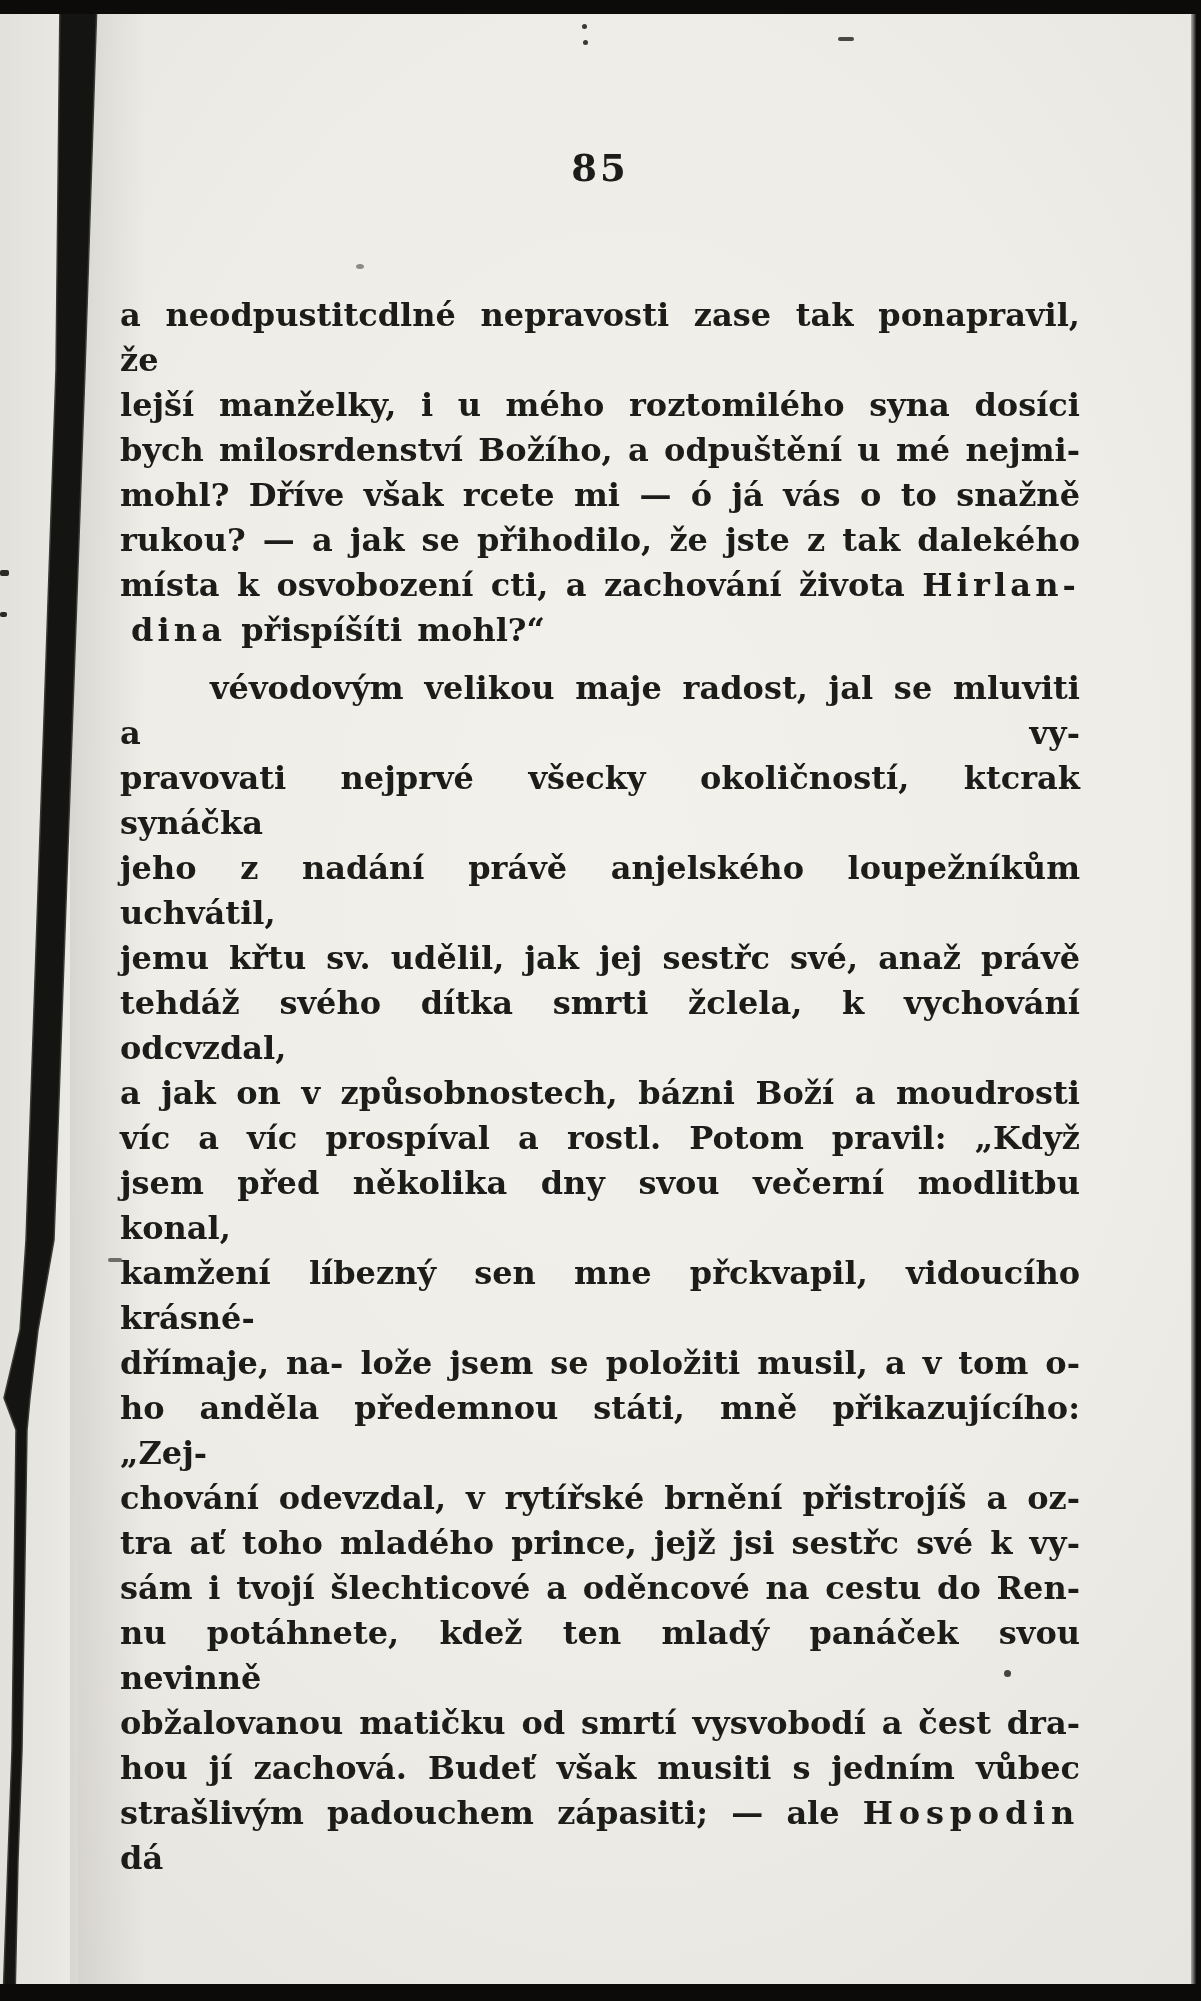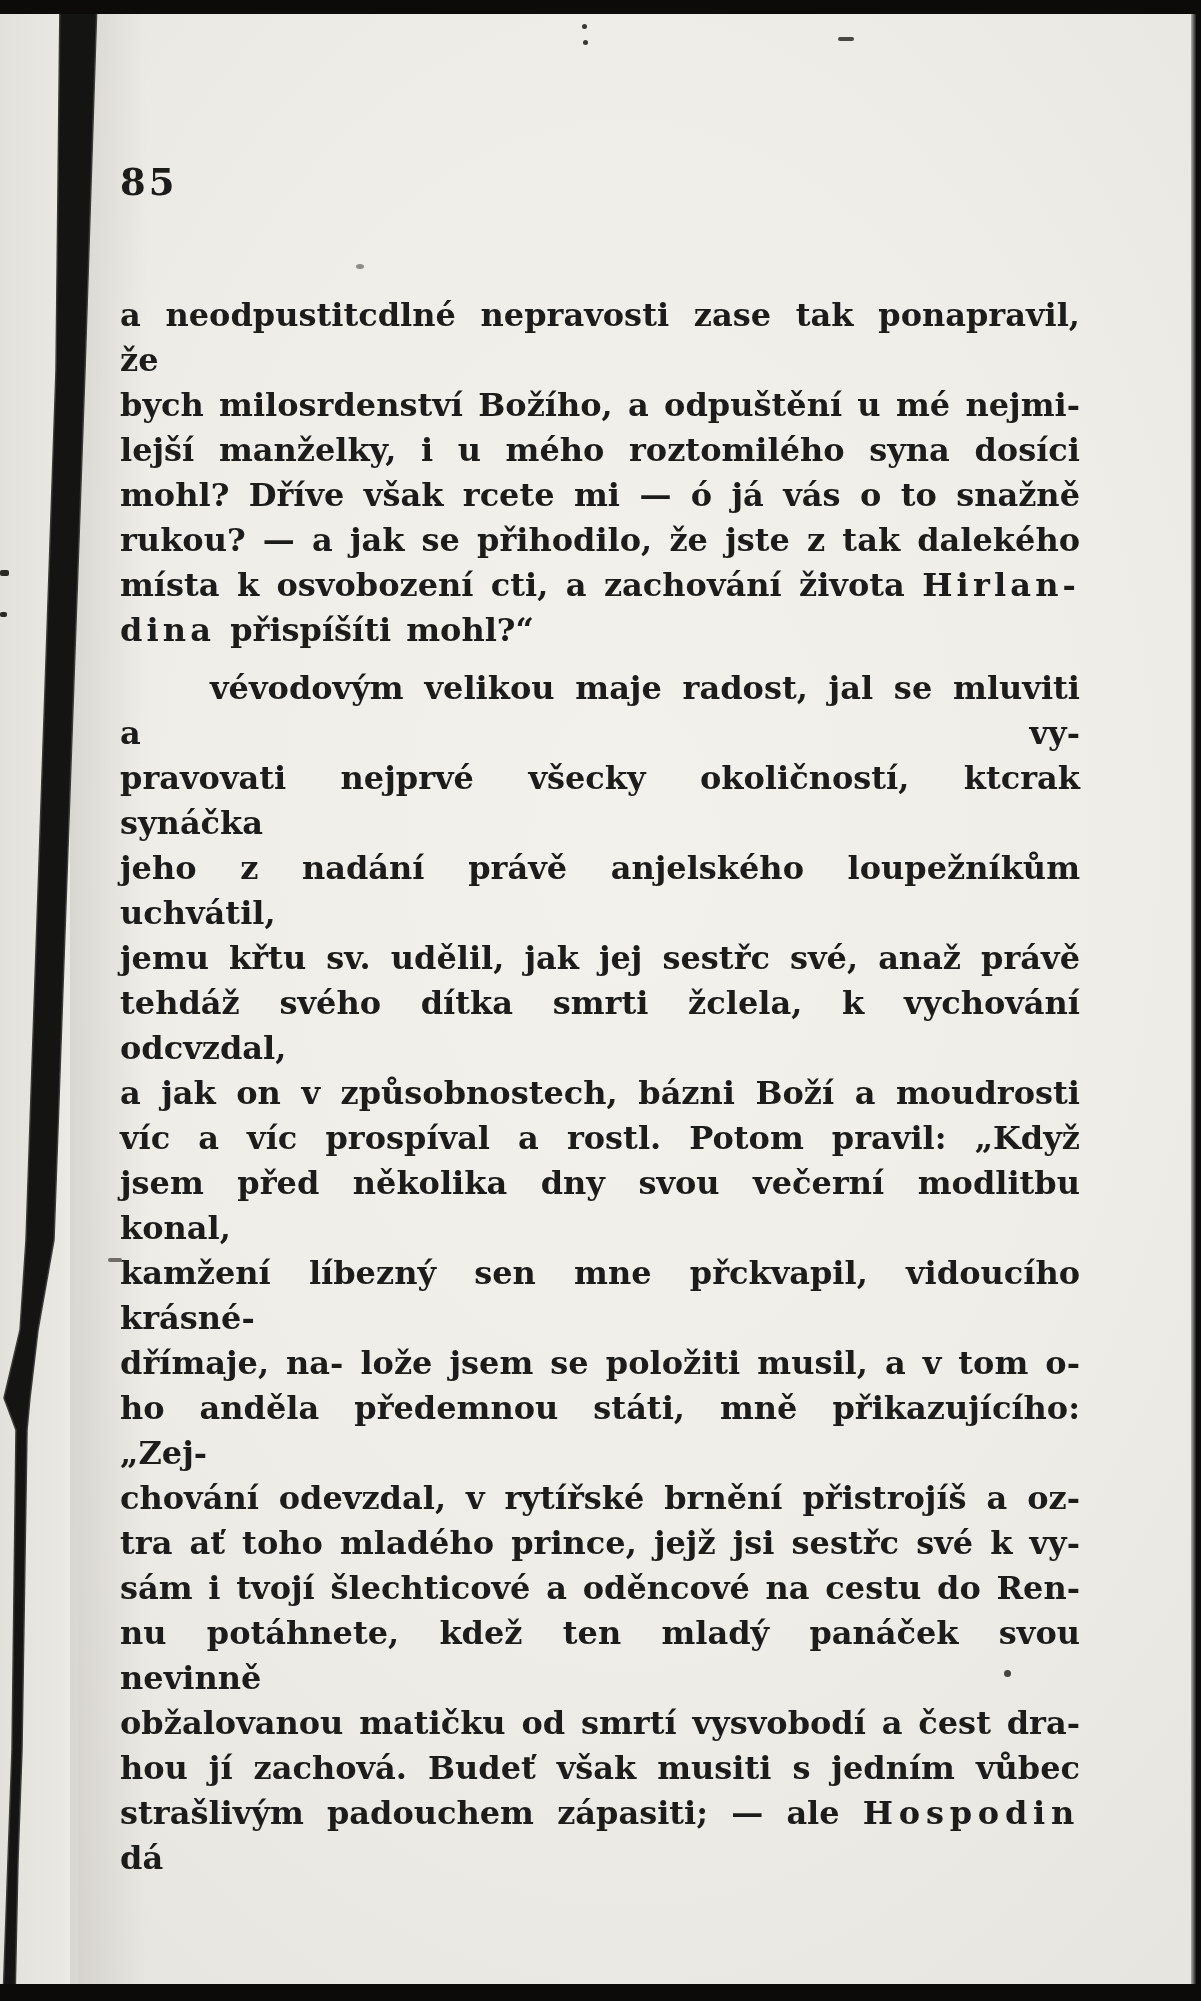--- a/index.html
+++ b/index.html
@@ -28,35 +28,35 @@
     position:absolute;left:70px;top:0;width:90px;height:2001px;
     background:linear-gradient(to right, rgba(110,105,95,0.16), rgba(110,105,95,0) 85%);
   }
   .spine{position:absolute;left:0;top:0;}
   .bar{position:absolute;background:var(--bar);}
   .bar.top{left:0;top:0;width:1201px;height:14px;}
   .bar.bottom{left:0;top:1984px;width:1201px;height:17px;}
   .bar.right{left:1191px;top:0;width:10px;height:2001px;
     background:linear-gradient(to right, rgba(12,11,10,0.25), #0c0b0a 55%);}
   .page-number{
-    position:absolute;left:120px;top:160px;width:960px;
-    font-size:37px;font-weight:bold;color:var(--ink);
+    position:absolute;left:120px;top:146px;width:960px;
+    text-align:center;font-size:37px;font-weight:bold;color:var(--ink);
     letter-spacing:3px;
   }
   .text-block{
     position:absolute;left:120px;top:293px;width:960px;
     font-size:32px;font-weight:bold;color:var(--ink);
     line-height:45px;word-spacing:0.12em;
   }
   .para{margin:0;}
   .para:nth-child(2){margin-top:13px;}
   .para.indent .line:first-child{text-indent:90px;}
   .line{white-space:normal;}
   .line.jl{text-align:justify;text-align-last:justify;}
-  .line.ll{text-align:left;}
+  .line.ll{text-align:left;margin-left:11px;}
   .sp1{letter-spacing:0.13em;word-spacing:0.3em;}
   .sp2{letter-spacing:0.18em;word-spacing:0.55em;}
   .speck{position:absolute;border-radius:50%;}
 </style>
 </head>
 <body>
 
 <div class="scan">
 
   <div class="gutter"></div>
@@ -68,22 +68,22 @@
 
   <div class="bar top"></div>
   <div class="bar bottom"></div>
   <div class="bar right"></div>
 
   <div class="page-number">85</div>
 
   <div class="text-block" id="text-block">
       <div class="para">
         <div class="line jl"><span>a neodpustitcdlné nepravosti zase tak ponapravil, že</span></div>
+        <div class="line jl"><span>lejší manželky, i u mého roztomilého syna dosíci</span></div>
         <div class="line jl"><span>bych milosrdenství Božího, a odpuštění u mé nejmi-</span></div>
-        <div class="line jl"><span>lejší manželky, i u mého roztomilého syna dosíci</span></div>
         <div class="line jl"><span>mohl? Dříve však rcete mi — ó já vás o to snažně</span></div>
         <div class="line jl"><span>rukou? — a jak se přihodilo, že jste z tak dalekého</span></div>
         <div class="line jl"><span>místa k osvobození cti, a zachování života </span><span class="sp1">Hirlan-</span></div>
         <div class="line ll"><span class="sp1">dina</span><span> přispíšíti mohl?“</span></div>
       </div>
       <div class="para indent">
         <div class="line jl"><span>vévodovým velikou maje radost, jal se mluviti a vy-</span></div>
         <div class="line jl"><span>pravovati nejprvé všecky okoličností, ktcrak synáčka</span></div>
         <div class="line jl"><span>jeho z nadání právě anjelského loupežníkům uchvátil,</span></div>
         <div class="line jl"><span>jemu křtu sv. udělil, jak jej sestřc své, anaž právě</span></div>

